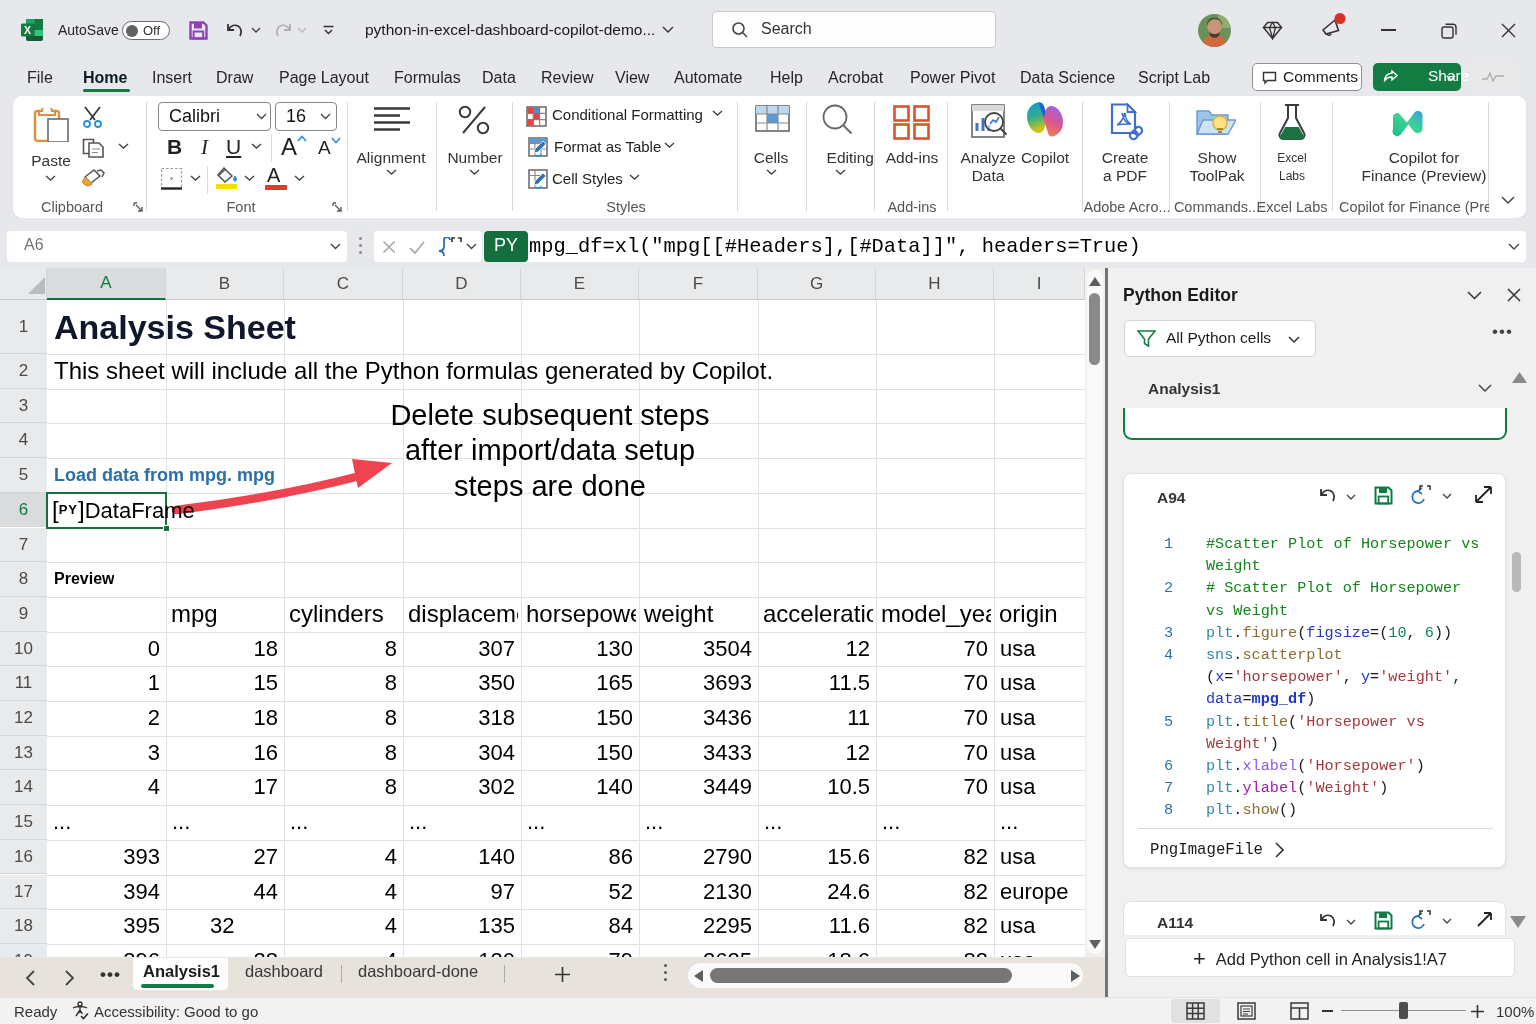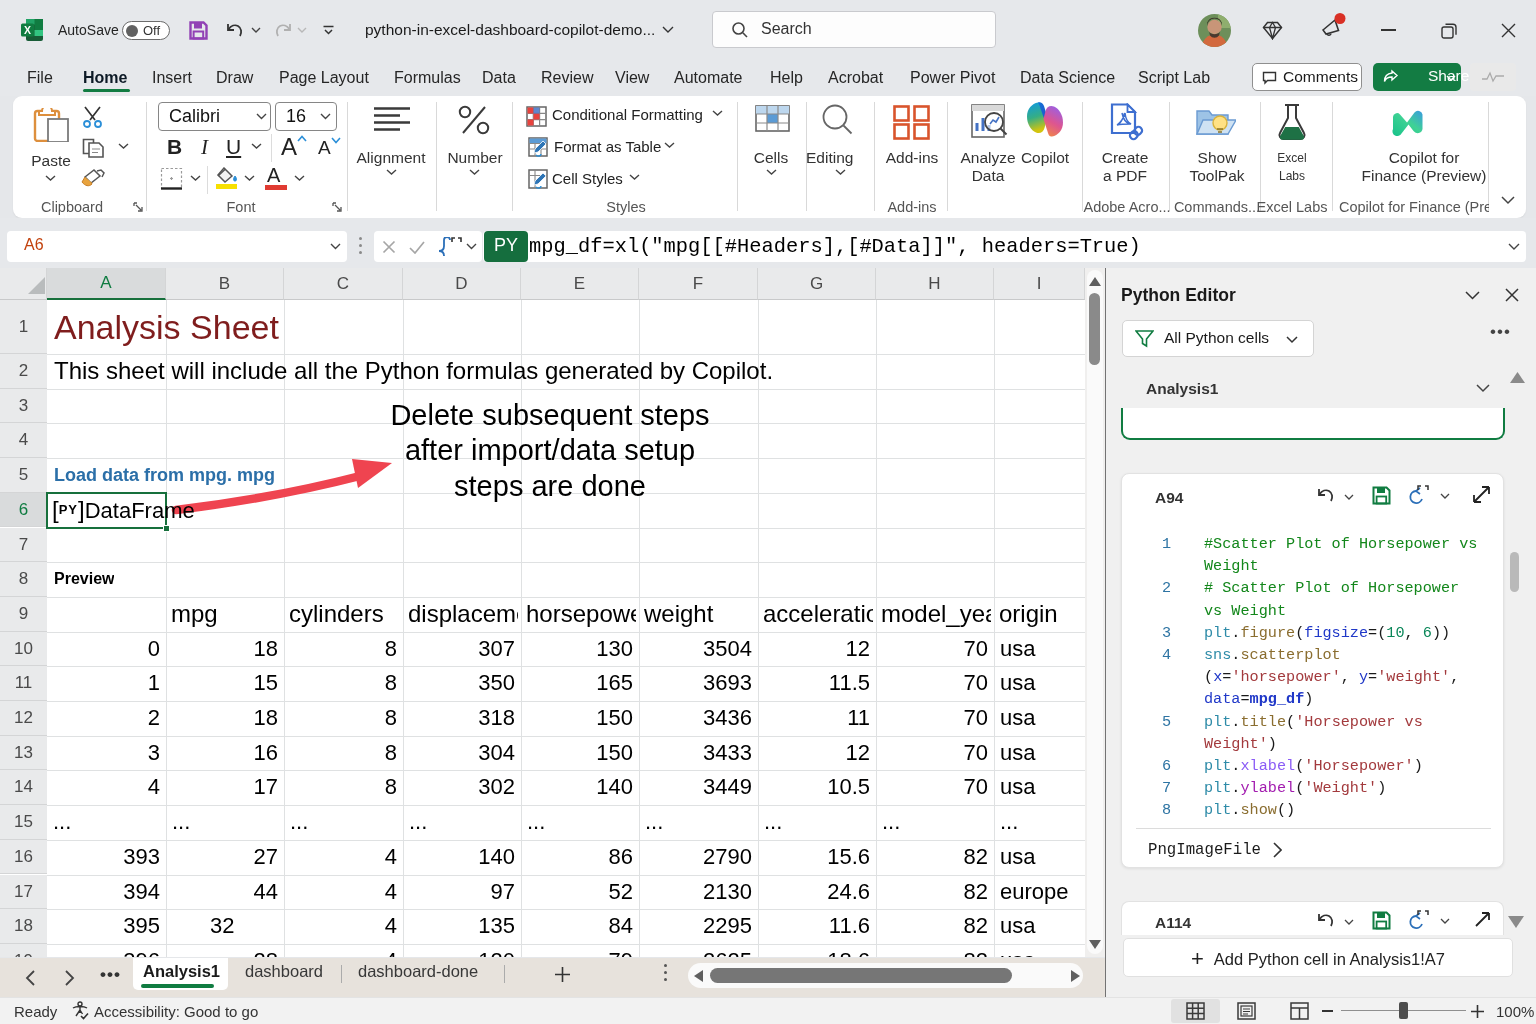--- a/index.html
+++ b/index.html
@@ -19,21 +19,21 @@
   
   #fbar { position:absolute; left:0; top:218px; width:1536px; height:50px; background:#e6e8eb; }
   
   #grid { position:absolute; left:0; top:268px; width:1085px; height:689px; background:#ffffff; overflow:hidden; }
   .vline { position:absolute; top:32px; width:1px; height:657px; background:#dfe1e2; }
   .hline { position:absolute; left:47px; width:1038px; height:1px; background:#dfe1e2; }
   .colhdr { position:absolute; top:0; height:32px; background:#e9eaeb; font-size:17px; color:#4a4a4a; text-align:center; line-height:32px; border-right:1px solid #d4d5d6; }
   .rowhdr { position:absolute; left:0; width:47px; background:#e9eaeb; font-size:17px; color:#4a4a4a; text-align:center; border-bottom:1px solid #d4d5d6; }
   .cell { position:absolute; font-size:22px; color:#000; white-space:nowrap; overflow:hidden; }
   
-  #panel { position:absolute; left:1105px; top:268px; width:431px; height:729px; background:#f0f0f0; border-left:1px solid #737373; }
+  #panel { position:absolute; left:1105px; top:268px; width:431px; height:729px; background:#f0f0f0; border-left:3px solid #737373; }
   .card { position:absolute; background:#fff; border:1px solid #e2e2e2; border-radius:8px; }
   .mono { font-family:"Liberation Mono",monospace; }
   
   #sheettabs { position:absolute; left:0; top:958px; width:1105px; height:39px; background:#e7e2dc; }
   #statusbar { position:absolute; left:0; top:997px; width:1536px; height:27px; background:#f2f2f2; border-top:1px solid #e3e3e3; }
 </style>
 </head>
 <body>
 <div id="root">
   <div id="titlebar">
@@ -331,21 +331,21 @@
     </svg>
     <div class="abs" style="left:739px; top:53px; width:64px; text-align:center; font-size:15.5px; color:#333;">Cells</div>
     <svg class="abs" style="left:766px; top:73px;" width="11" height="7" viewBox="0 0 11 7">
         <path d="M1 1 l4.5 4 4.5-4" fill="none" stroke="#444" stroke-width="1.4"></path>
       </svg>
 
     <svg class="abs" style="left:820px; top:8px;" width="34" height="31" viewBox="0 0 34 31">
       <circle cx="15" cy="13" r="11.5" fill="none" stroke="#666" stroke-width="1.8"></circle>
       <path d="M23.5 21.5 l8 8" stroke="#666" stroke-width="1.8"></path>
     </svg>
-    <div class="abs" style="left:806px; top:53px; width:68px; text-align:left; font-size:15.5px; color:#333;">Editing</div>
+    <div class="abs" style="left:806px; top:53px; width:68px; text-align:right; font-size:15.5px; color:#333;">Editing</div>
     <svg class="abs" style="left:835px; top:73px;" width="11" height="7" viewBox="0 0 11 7">
         <path d="M1 1 l4.5 4 4.5-4" fill="none" stroke="#444" stroke-width="1.4"></path>
       </svg>
 
     <svg class="abs" style="left:893px; top:9px;" width="37" height="35" viewBox="0 0 37 35">
       <rect x="1.5" y="1.5" width="14" height="14" fill="none" stroke="#d9542c" stroke-width="2.6"></rect>
       <rect x="21.5" y="1.5" width="14" height="14" fill="none" stroke="#d9542c" stroke-width="2.6"></rect>
       <rect x="1.5" y="19.5" width="14" height="14" fill="none" stroke="#d9542c" stroke-width="2.6"></rect>
       <rect x="21.5" y="19.5" width="14" height="14" fill="none" stroke="#d9542c" stroke-width="2.6"></rect>
     </svg>
@@ -424,21 +424,21 @@
         </defs>
       <path d="M3 26 V14 a4 4 0 0 1 7 -2.5 l7 8 7.5 -10 a4.5 4.5 0 0 1 8 2 V26 a5 5 0 0 1 -9 2 l-5 -6.5 -7 9 a4.5 4.5 0 0 1 -8.5 -4.5 z" fill="url(#cf1)"></path>
     </svg>
     <div class="abs" style="left:1346px; top:53px; width:156px; text-align:center; font-size:15.5px; color:#333; line-height:18px;">Copilot for<br>Finance (Preview)</div>
     <div class="glabel" style="left:1339px; width:150px; white-space:nowrap; overflow:hidden;">Copilot for Finance (Pre...</div>
     <svg class="abs" style="left:1501px; top:100px;" width="14" height="9" viewBox="0 0 14 9">
         <path d="M1 1 l6 6 6-6" fill="none" stroke="#444" stroke-width="1.5"></path>
       </svg>
   </div>
   <div id="fbar">
-    <div class="abs" style="left:7px; top:13px; width:340px; height:31px; background:#fff; border-radius:4px; font-size:16px; color:#c2410c; padding:5px 0 4px 17px;">A6</div>
+    <div class="abs" style="left:7px; top:13px; width:340px; height:31px; background:#fff; border-radius:4px; font-size:16px; color:#737373; padding:5px 0 4px 17px;">A6</div>
     <svg class="abs" style="left:330px; top:25px;" width="11" height="8" viewBox="0 0 11 8">
         <path d="M1 1 l4.5 4.5 4.5-4.5" fill="none" stroke="#444" stroke-width="1.4"></path>
       </svg>
     <div class="abs" style="left:359px; top:19px; width:3px; height:3px; background:#8a8a8a; border-radius:50%;"></div>
     <div class="abs" style="left:359px; top:26px; width:3px; height:3px; background:#8a8a8a; border-radius:50%;"></div>
     <div class="abs" style="left:359px; top:33px; width:3px; height:3px; background:#8a8a8a; border-radius:50%;"></div>
     <div class="abs" style="left:374px; top:13px; width:108px; height:31px; background:#fff; border-radius:4px;"></div>
     <svg class="abs" style="left:382px; top:22px;" width="14" height="14" viewBox="0 0 14 14">
         <path d="M1.5 1.5 L12.5 12.5 M12.5 1.5 L1.5 12.5" stroke="#a6a6a6" stroke-width="1.7"></path>
       </svg>
@@ -613,21 +613,21 @@
     <div class="cell" style="left:53px; top:537.1px; width:113px; height:34.7px; line-height:34.7px;">...</div>
     <div class="cell" style="left:172px; top:537.1px; width:112px; height:34.7px; line-height:34.7px;">...</div>
     <div class="cell" style="left:290px; top:537.1px; width:113px; height:34.7px; line-height:34.7px;">...</div>
     <div class="cell" style="left:409px; top:537.1px; width:112px; height:34.7px; line-height:34.7px;">...</div>
     <div class="cell" style="left:527px; top:537.1px; width:112px; height:34.7px; line-height:34.7px;">...</div>
     <div class="cell" style="left:645px; top:537.1px; width:113px; height:34.7px; line-height:34.7px;">...</div>
     <div class="cell" style="left:764px; top:537.1px; width:112px; height:34.7px; line-height:34.7px;">...</div>
     <div class="cell" style="left:882px; top:537.1px; width:112px; height:34.7px; line-height:34.7px;">...</div>
     <div class="cell" style="left:1000px; top:537.1px; width:112px; height:34.7px; line-height:34.7px;">...</div>
 
-    <div class="cell" style="left:54px; top:40px; font-size:34px; font-weight:normal; color:#7f1d1d;">Analysis Sheet</div>
+    <div class="cell" style="left:54px; top:40px; font-size:34px; font-weight:bold; color:#0f172a;">Analysis Sheet</div>
     <div class="cell" style="left:54px; top:86px; height:34.7px; line-height:34.7px; font-size:24px;">This sheet will include all the Python formulas generated by Copilot.</div>
     <div class="cell" style="left:54px; top:190.1px; height:34.7px; line-height:34.7px; font-size:18px; font-weight:bold; color:#2b6fa8;">Load data from mpg. mpg</div>
     <div class="cell" style="left:54px; top:294.2px; height:34.7px; line-height:34.7px; font-size:16px; font-weight:bold;">Preview</div>
 
     <div class="abs" style="left:300px; top:130px; width:500px; text-align:center; font-size:29px; color:#000; line-height:35.3px;">Delete subsequent steps<br>after import/data setup<br>steps are done</div>
 
     <svg class="abs" style="left:160px; top:180px;" width="260" height="80" viewBox="0 0 260 80">
       <path d="M16 62 Q 115 50 200 28" fill="none" stroke="#ef4450" stroke-width="8.5" stroke-linecap="round"></path>
       <path d="M198 40 L232 15 L192 11 Z" fill="#ef4450"></path>
     </svg>

